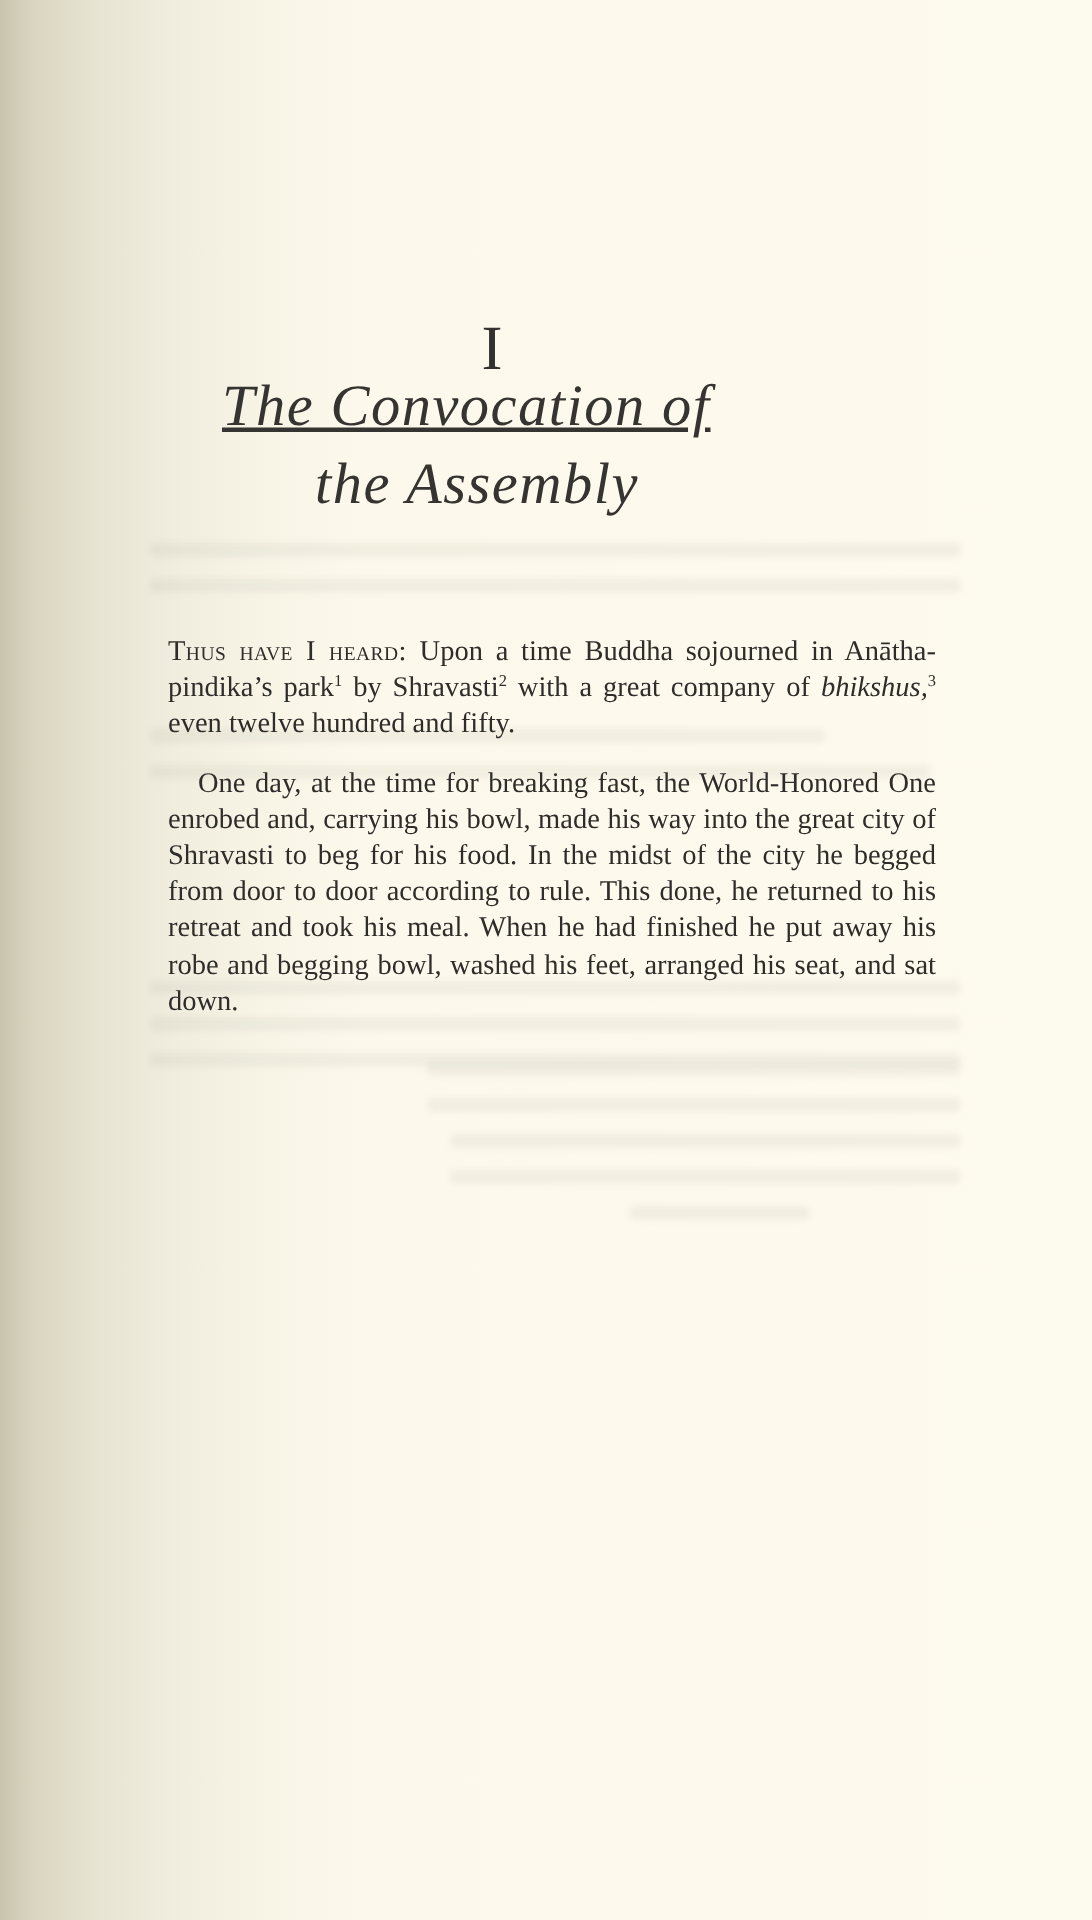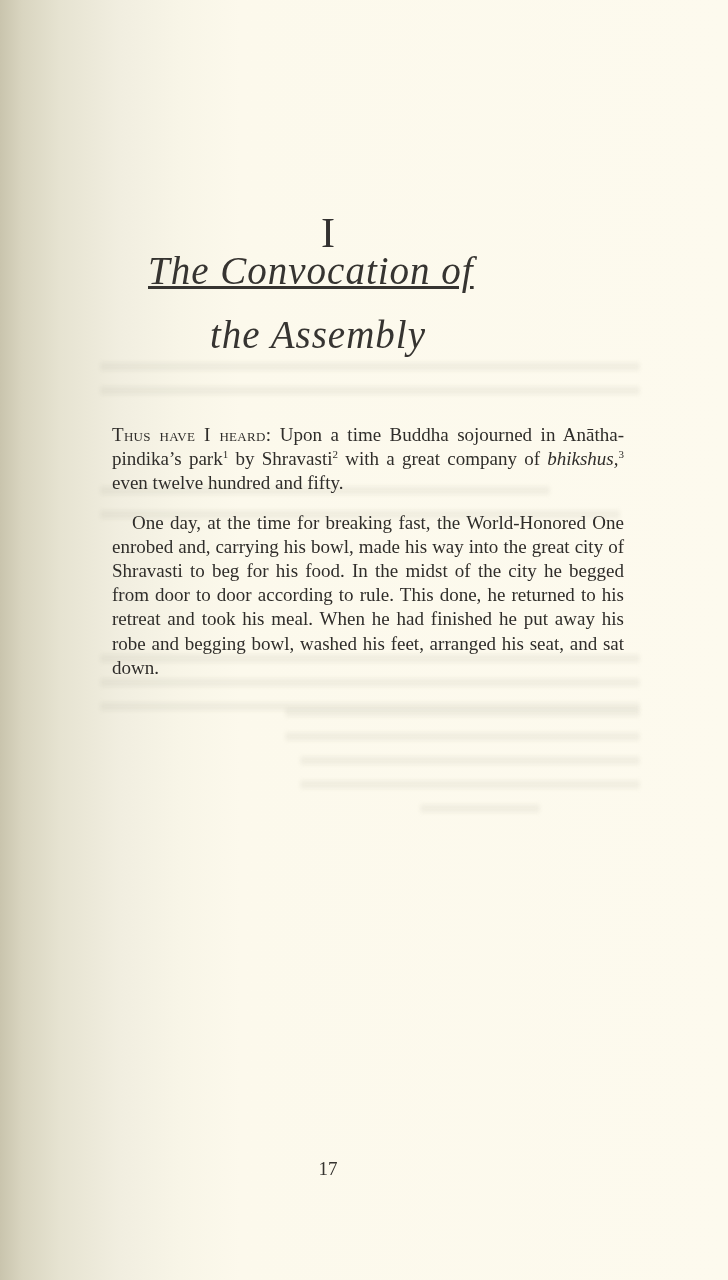--- a/index.html
+++ b/index.html
@@ -62,21 +62,21 @@
       letter-spacing: 1px;
     }
     .chapter-title .line1 {
       position: absolute;
       left: 148px; top: 0;
       white-space: nowrap;
       text-decoration: underline;
     }
     .chapter-title .line2 {
       position: absolute;
-      left: 210px; top: 64px;
+      left: 210px; top: 52px;
       white-space: nowrap;
     }
     .body-text {
       position: absolute;
       left: 97px; top: 408px;
       width: 542px;
       font-size: 19px;
       line-height: 24.2px;
       color: #2f2d2a;
       text-align: justify;
@@ -130,14 +130,13 @@
   <h1 class="chapter-title" style="margin:0; font-weight:normal;">
     <span class="line1">The Convocation of</span>
     <span class="line2">the Assembly</span>
   </h1>
 
   <div class="body-text">
     <p><span class="smallcaps">Thus have I heard:</span><span> Upon a time Buddha sojourned in Anātha­pindika’s park</span><sup>1</sup><span> by Shravasti</span><sup>2</sup><span> with a great company of </span><em>bhikshus,</em><sup>3</sup><span> even twelve hundred and fifty.</span></p>
     <p class="indent">One day, at the time for breaking fast, the World-Honored One enrobed and, carrying his bowl, made his way into the great city of Shravasti to beg for his food. In the midst of the city he begged from door to door according to rule. This done, he returned to his retreat and took his meal. When he had finished he put away his robe and begging bowl, washed his feet, arranged his seat, and sat down.</p>
   </div>
 
-  <div class="page-number">17</div>
 </div>
 
 </body></html>

